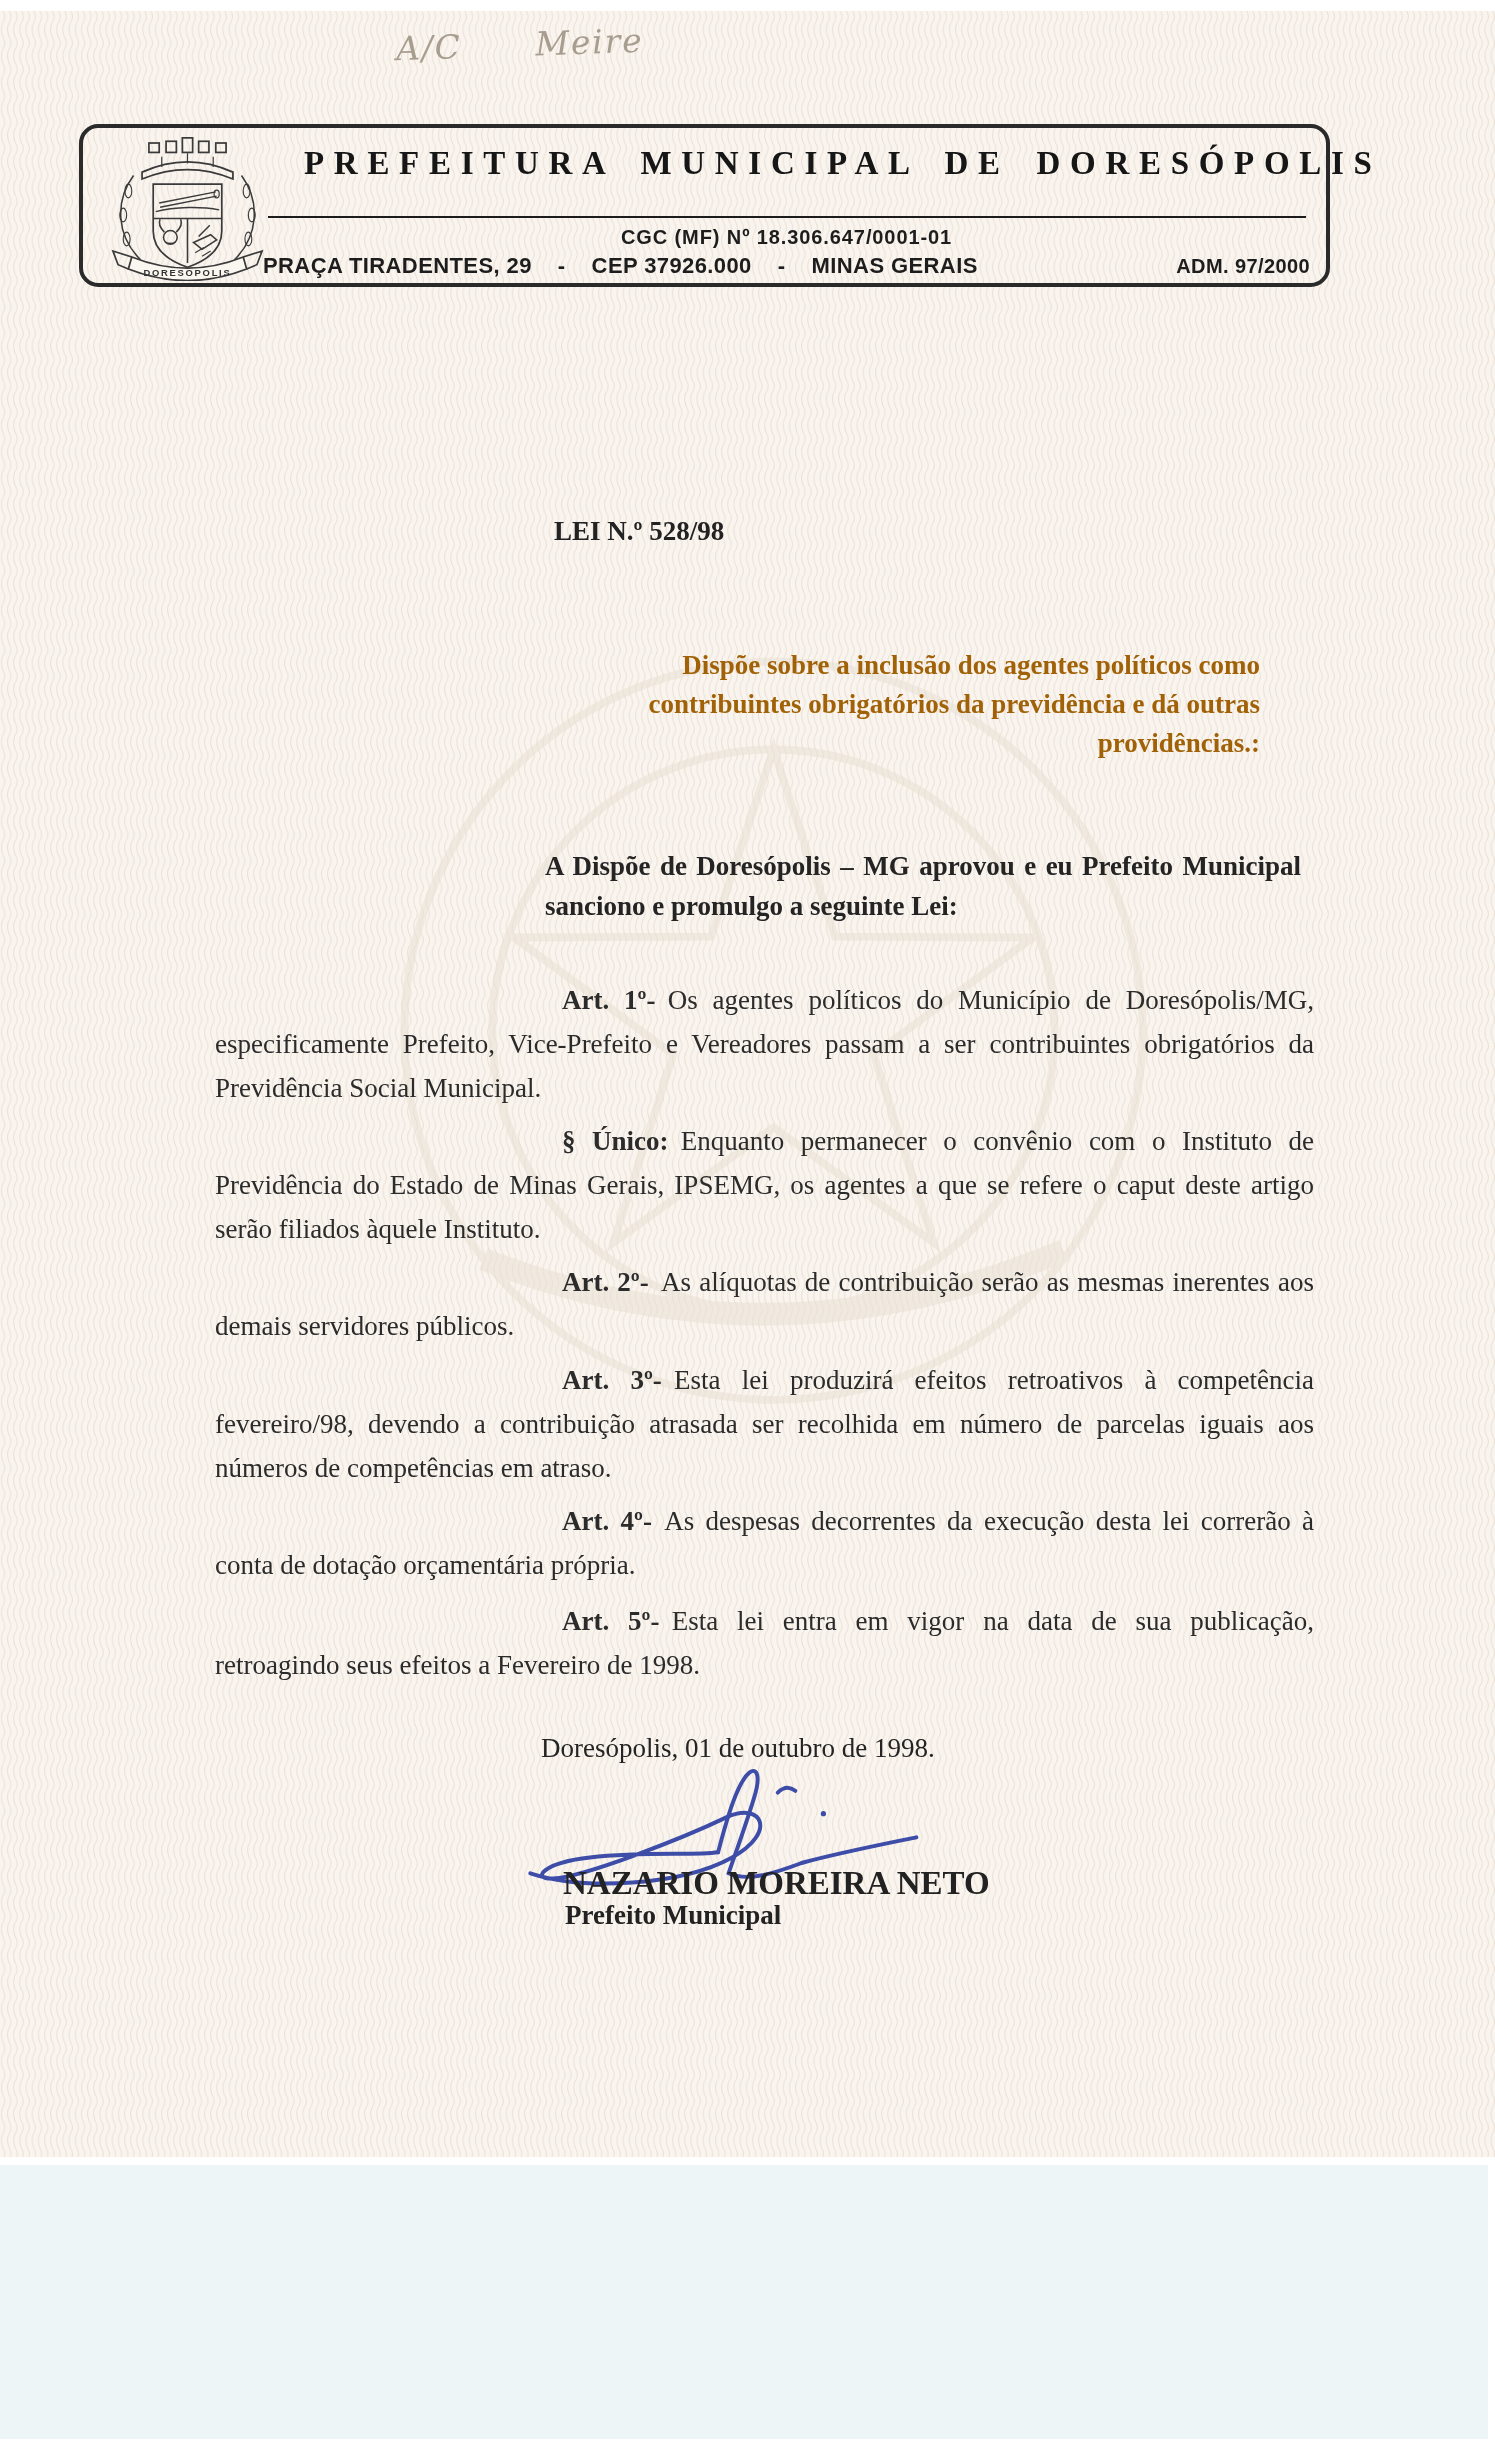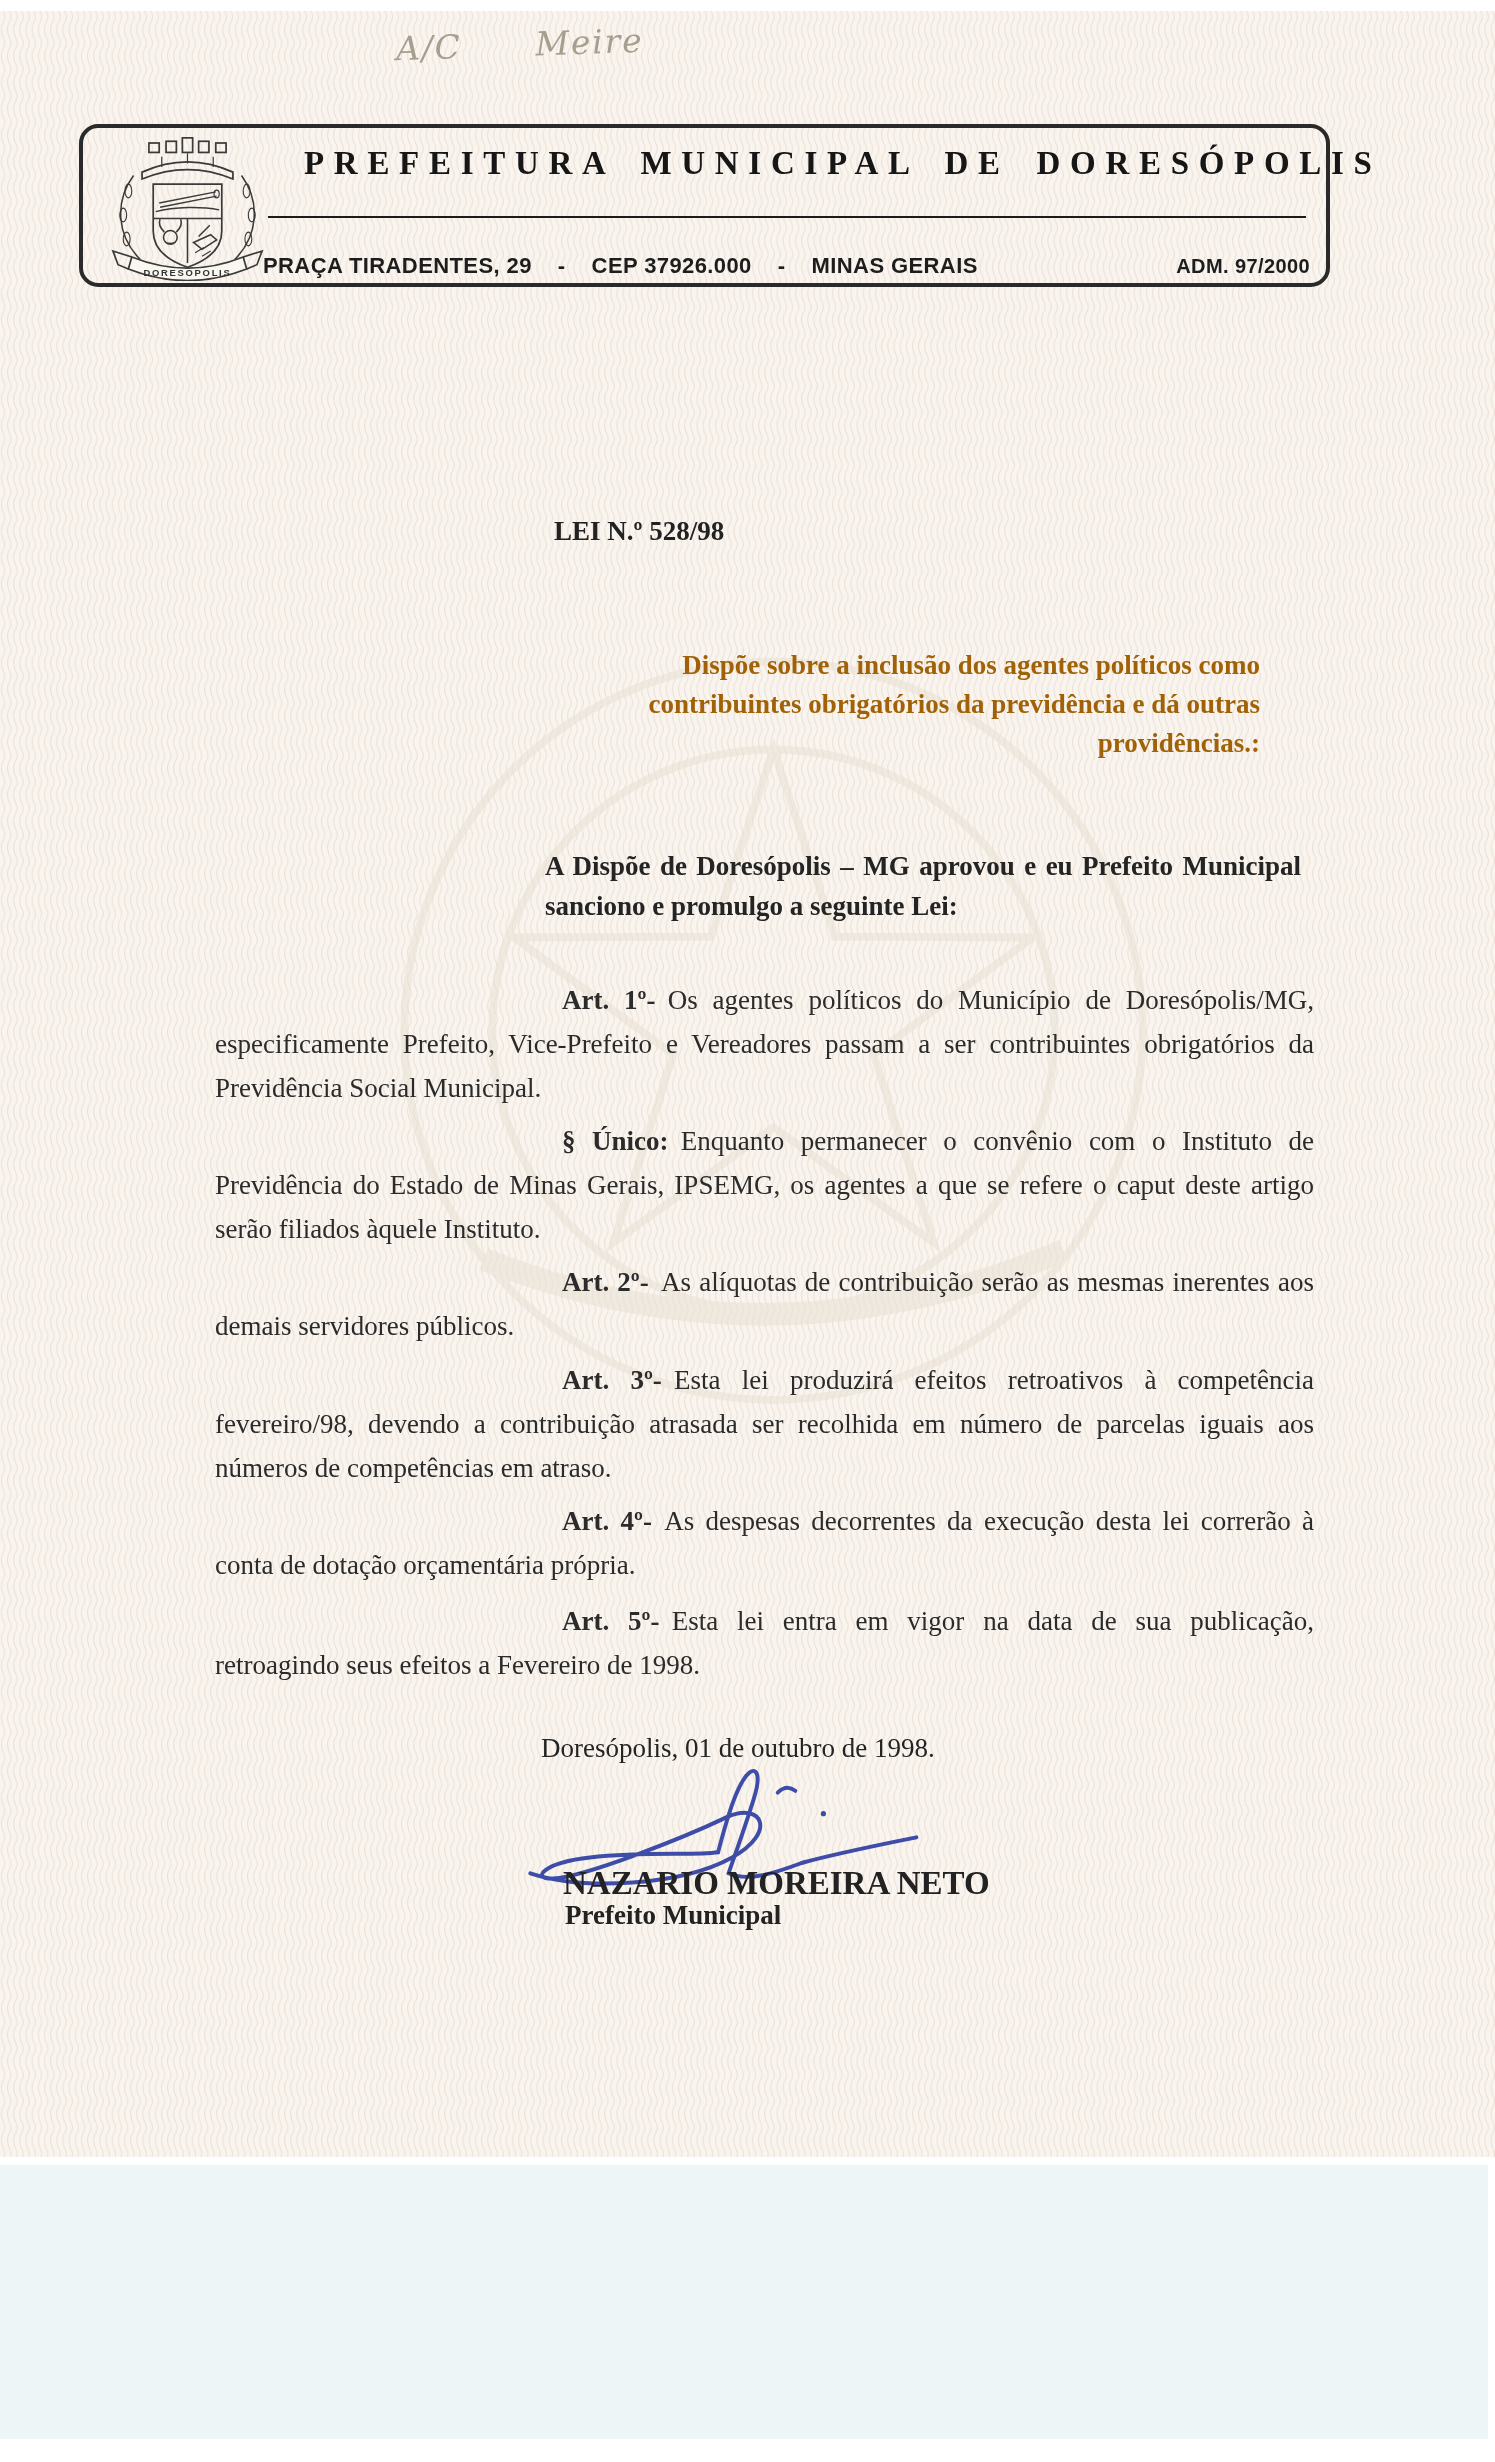--- a/index.html
+++ b/index.html
@@ -110,20 +110,21 @@
           <ellipse cx="180" cy="98" rx="4" ry="8" stroke-width="1.3"></ellipse>
           <ellipse cx="176" cy="126" rx="4" ry="8" stroke-width="1.3"></ellipse>
 
           <path d="M40 147 Q105 173 170 147 L174 161 Q105 188 36 161 Z" fill="#faf6f0"></path>
           <path d="M40 147 L18 140 L24 156 L36 161 M170 147 L192 140 L186 156 L174 161"></path>
         </g>
         <text x="105" y="169" text-anchor="middle" font-family="Liberation Sans, sans-serif" font-size="11" font-weight="bold" letter-spacing="2" fill="#333">DORESOPOLIS</text>
       </svg>
       <div class="h-title">PREFEITURA MUNICIPAL DE DORESÓPOLIS</div>
       <div class="h-rule"></div>
+      <div class="h-cgc">CGC (MF) Nº 18.306.647/0001-01</div>
       <div class="h-addr-row">
         <span class="h-addr">PRAÇA TIRADENTES, 29    -    CEP 37926.000    -    MINAS GERAIS</span>
         <span class="h-adm">ADM. 97/2000</span>
       </div>
     </div>
 
     <div class="law-number">LEI N.º 528/98</div>
     <div class="ementa">Dispõe sobre a inclusão dos agentes políticos como contribuintes obrigatórios da previdência e dá outras providências.:</div>
     <div class="preamble">A Dispõe de Doresópolis – MG aprovou e eu Prefeito Municipal sanciono e promulgo a seguinte Lei:</div>
 

